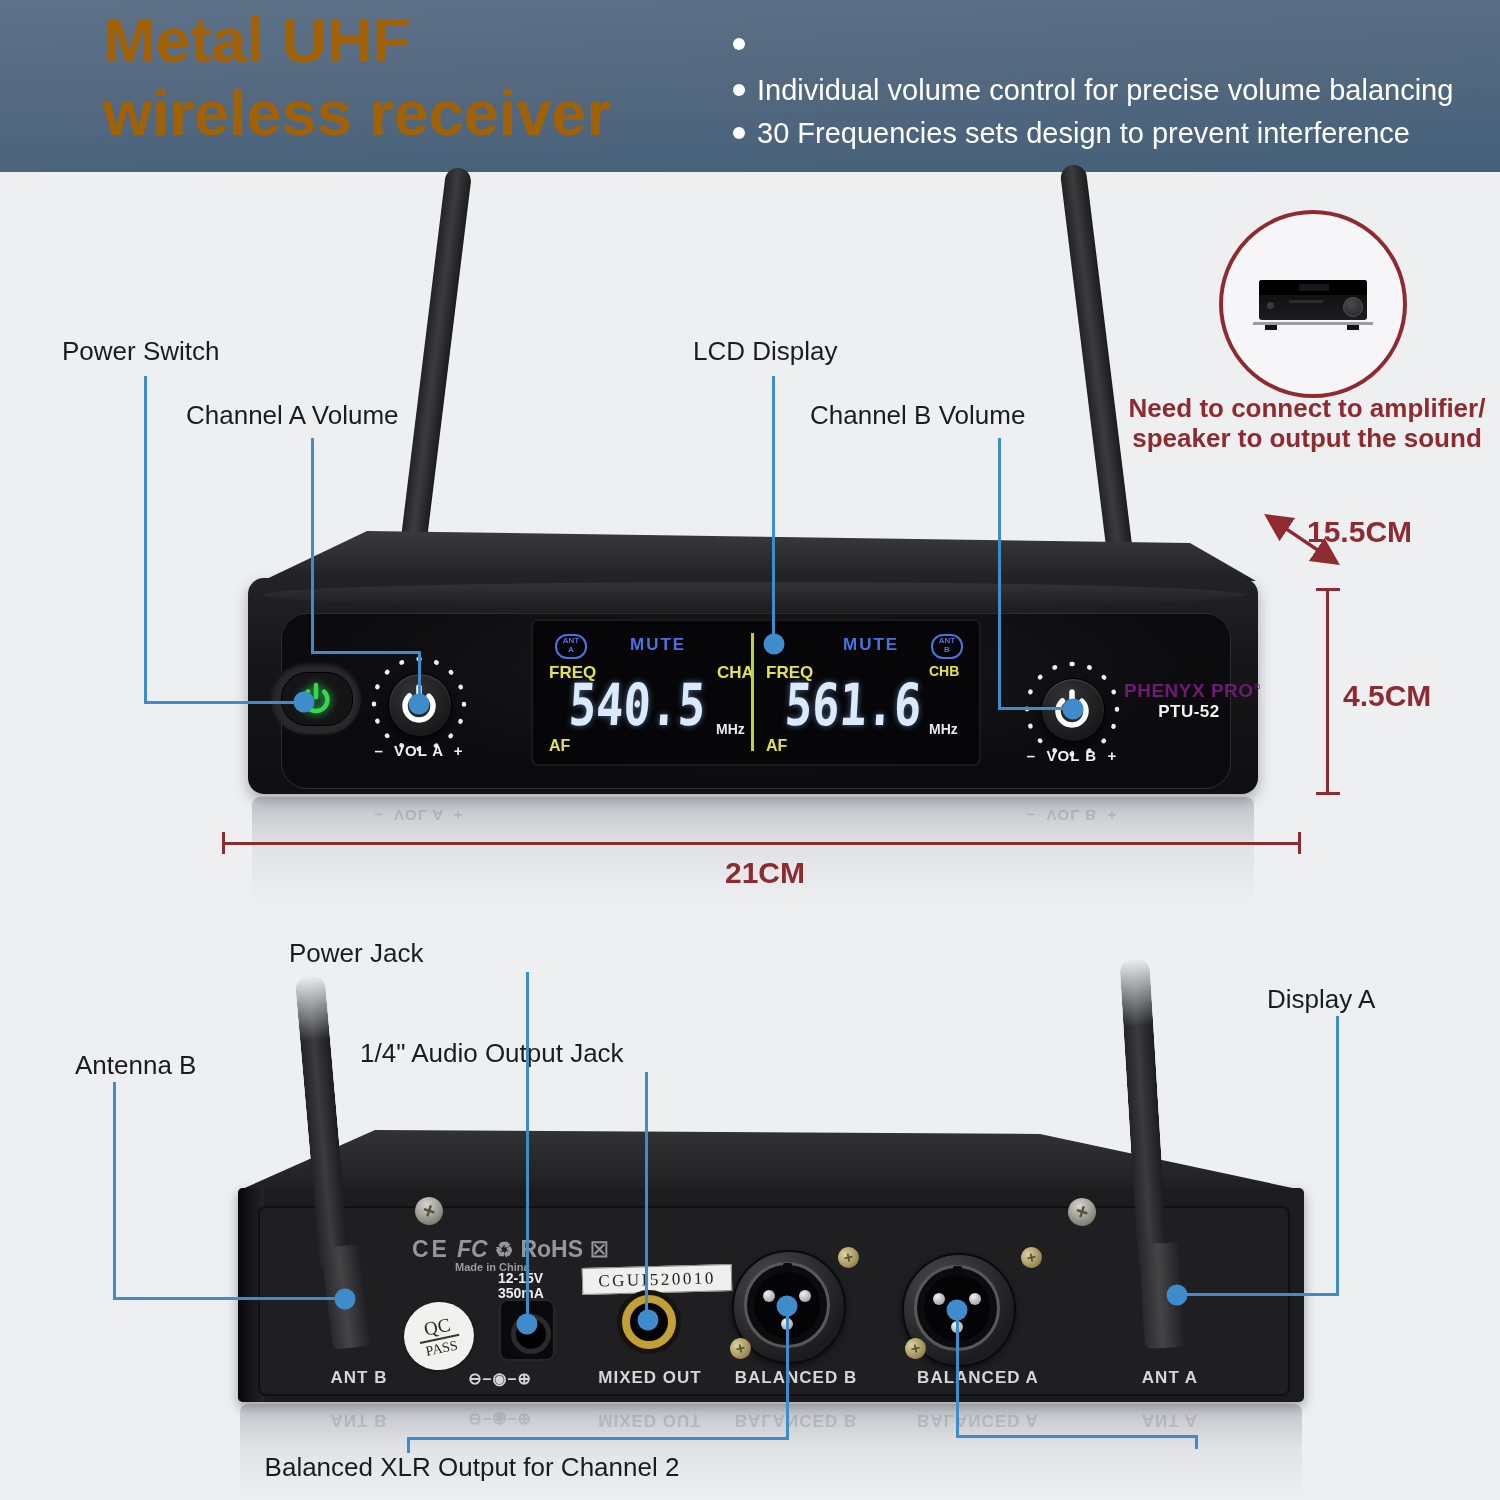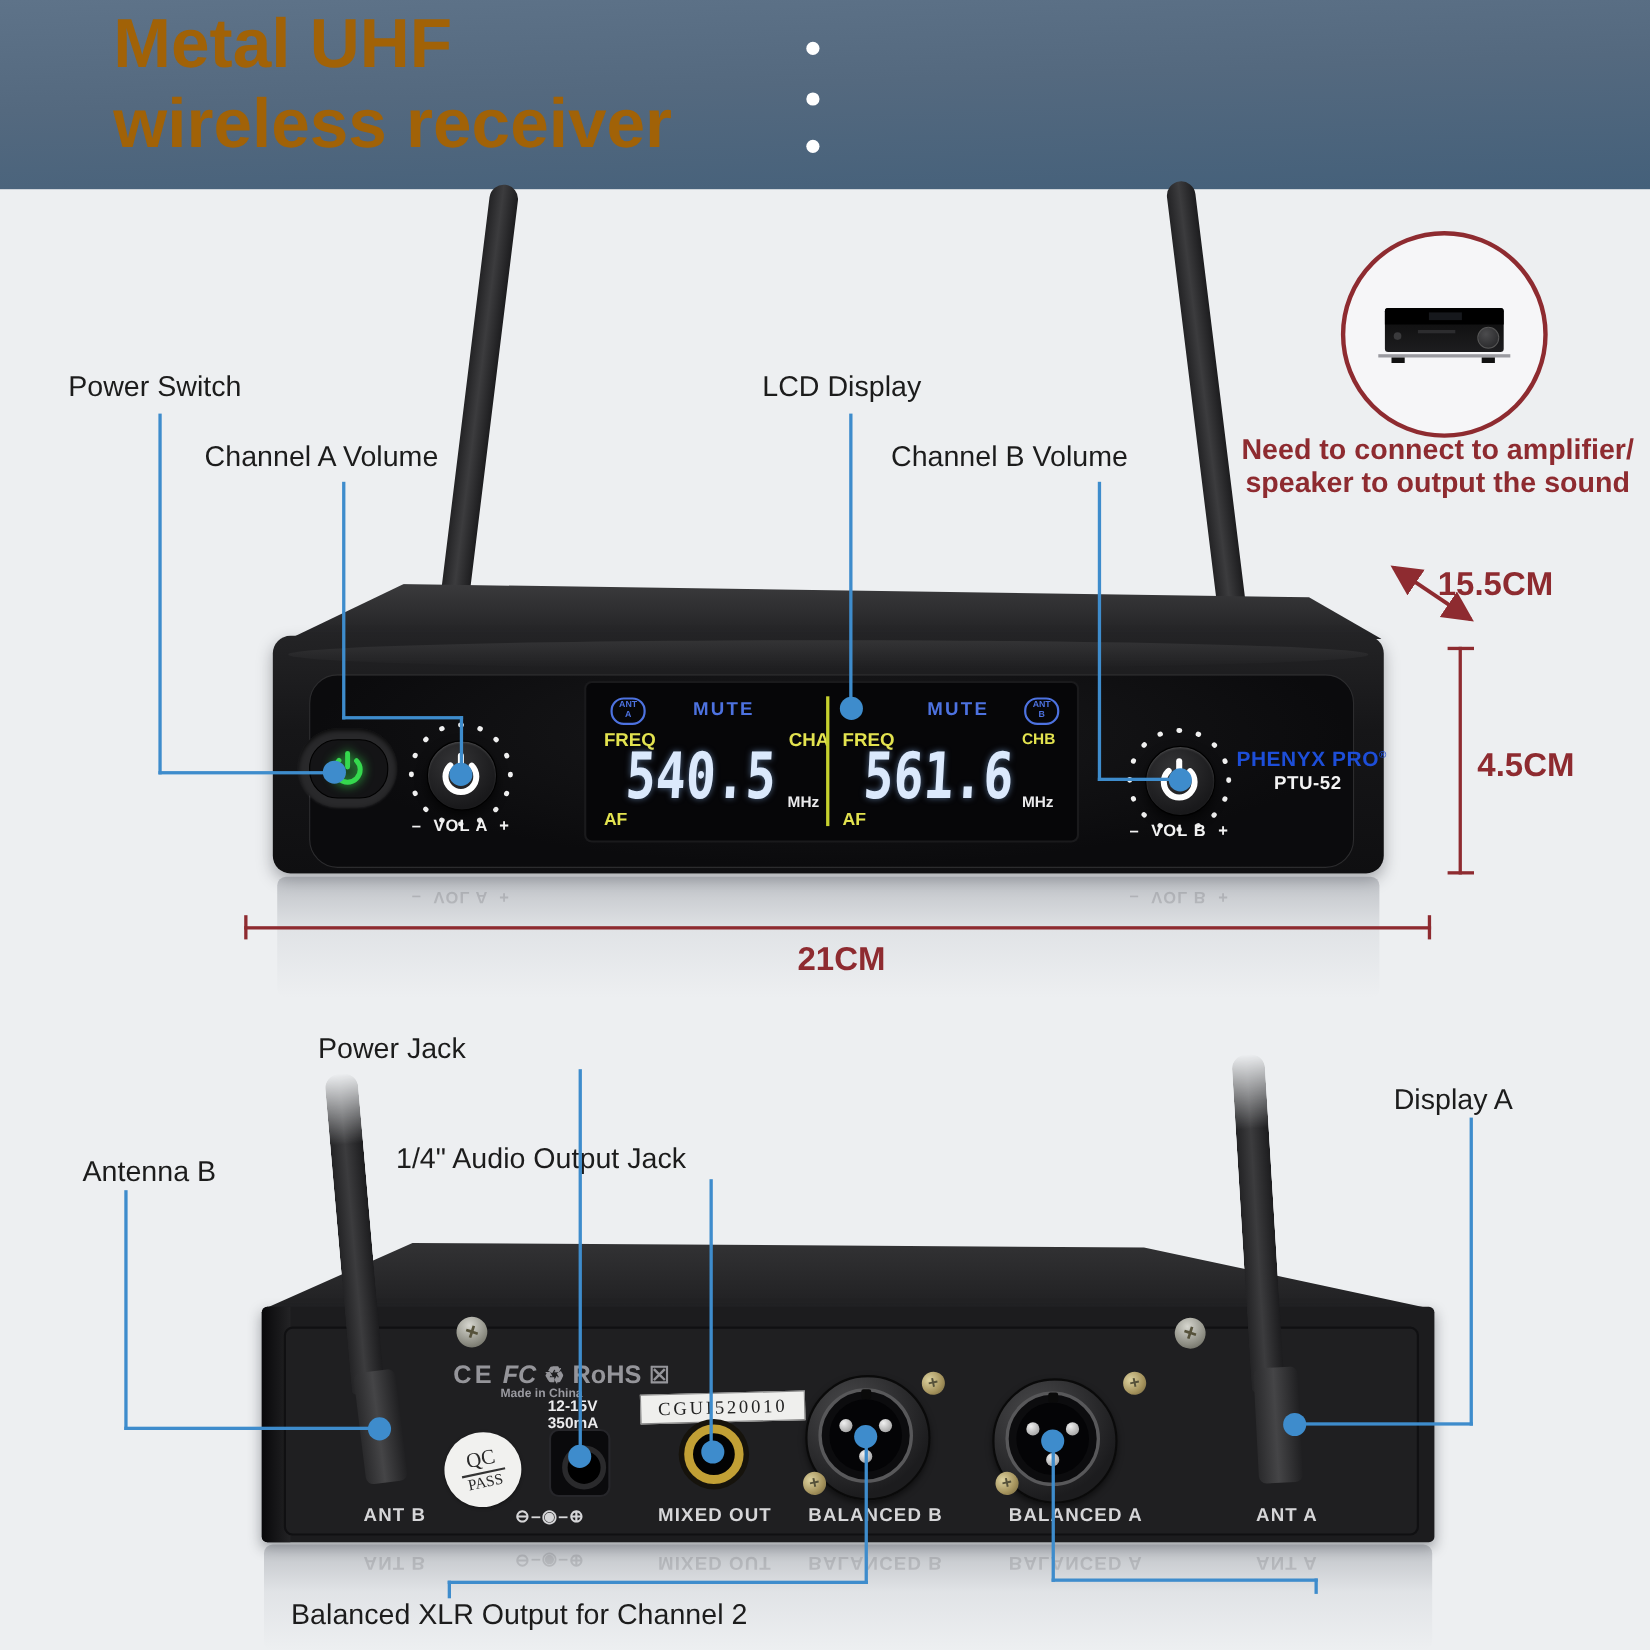--- a/index.html
+++ b/index.html
@@ -37,21 +37,21 @@
     transform:scaleX(.78) skewX(-4deg);transform-origin:left top;text-shadow:0 0 7px rgba(150,195,255,.5);white-space:pre;}
   .vol-lbl{color:#f2f2f2;font-weight:bold;font-size:15px;letter-spacing:1px;white-space:pre;transform:translateX(-50%);}
   .knob-wrap{width:100px;height:100px;}
   .knob-body{left:19px;top:19px;width:62px;height:62px;border-radius:50%;border:1px solid #000;
     background:radial-gradient(circle at 40% 32%,#343436 0%,#19191b 72%);
     box-shadow:0 5px 10px rgba(0,0,0,.65), inset 0 1px 2px rgba(255,255,255,.18);}
   .pwr-outer{left:271px;top:662px;width:90px;height:72px;border-radius:36px;background:#29292b;
     box-shadow:inset 0 2px 5px rgba(0,0,0,.8),0 1px 2px rgba(255,255,255,.08);}
   .pwr-inner{left:281px;top:672px;width:70px;height:52px;border-radius:26px;background:#141416;border:1px solid #000;}
   .brand{left:1124px;top:680px;width:130px;text-align:center;}
-  .brand-name{color:#1d4ed8;font-weight:bold;font-size:19px;letter-spacing:.5px;white-space:nowrap;}
+  .brand-name{color:#701a75;font-weight:bold;font-size:19px;letter-spacing:.5px;white-space:nowrap;}
   .brand-model{color:#f4f4f4;font-weight:bold;font-size:17px;letter-spacing:.5px;}
   
   .face-rear{left:238px;top:1188px;width:1066px;height:214px;border-radius:5px;background:#1c1c1e;
     box-shadow:0 5px 12px rgba(40,44,52,.4);}
   .rear-recess{left:258px;top:1206px;width:1028px;height:186px;border-radius:8px;border:2px solid #101012;background:#1f1f21;}
   .panel-lbl{color:#d6d6d8;font-weight:bold;font-size:17px;letter-spacing:1px;transform:translateX(-50%);white-space:nowrap;}
   .screw{border-radius:50%;display:flex;align-items:center;justify-content:center;
     color:#55513a;font-weight:bold;}
   .screw-s{width:28px;height:28px;background:radial-gradient(circle at 35% 32%,#d6d6cf 0%,#8f8f85 60%,#5c5c52 100%);font-size:22px;transform:rotate(18deg);}
   .screw-g{width:21px;height:21px;background:radial-gradient(circle at 35% 32%,#ddd2a0 0%,#a4925c 60%,#6b5f3a 100%);font-size:16px;transform:rotate(-12deg);}
@@ -70,20 +70,22 @@
 <div id="canvas">
 
   <div class="abs band"></div>
   <div class="abs title">
     <div>Metal UHF</div>
     <div>wireless receiver</div>
   </div>
   <div class="abs bullet-dot" style="top:38px"></div>
   <div class="abs bullet-dot" style="top:84px"></div>
   <div class="abs bullet-dot" style="top:127px"></div>
+  <div class="abs bullet-txt" style="top:74px">Individual volume control for precise volume balancing</div>
+  <div class="abs bullet-txt" style="top:117px">30 Frequencies sets design to prevent interference</div>
 
   <div class="abs lbl" style="left:62px;top:336px">Power Switch</div>
   <div class="abs lbl" style="left:186px;top:400px">Channel A Volume</div>
   <div class="abs lbl" style="left:693px;top:336px">LCD Display</div>
   <div class="abs lbl" style="left:810px;top:400px">Channel B Volume</div>
 
   <div class="abs amp-circle">
     <div class="abs" style="left:36px;top:66px;width:108px;height:40px;border-radius:3px;background:linear-gradient(180deg,#0a0a0a,#1d1d1f)">
       <div class="abs" style="left:0;top:0;width:108px;height:15px;background:#000;border-radius:3px 3px 0 0"></div>
       <div class="abs" style="left:40px;top:4px;width:30px;height:7px;background:#16181c"></div>

